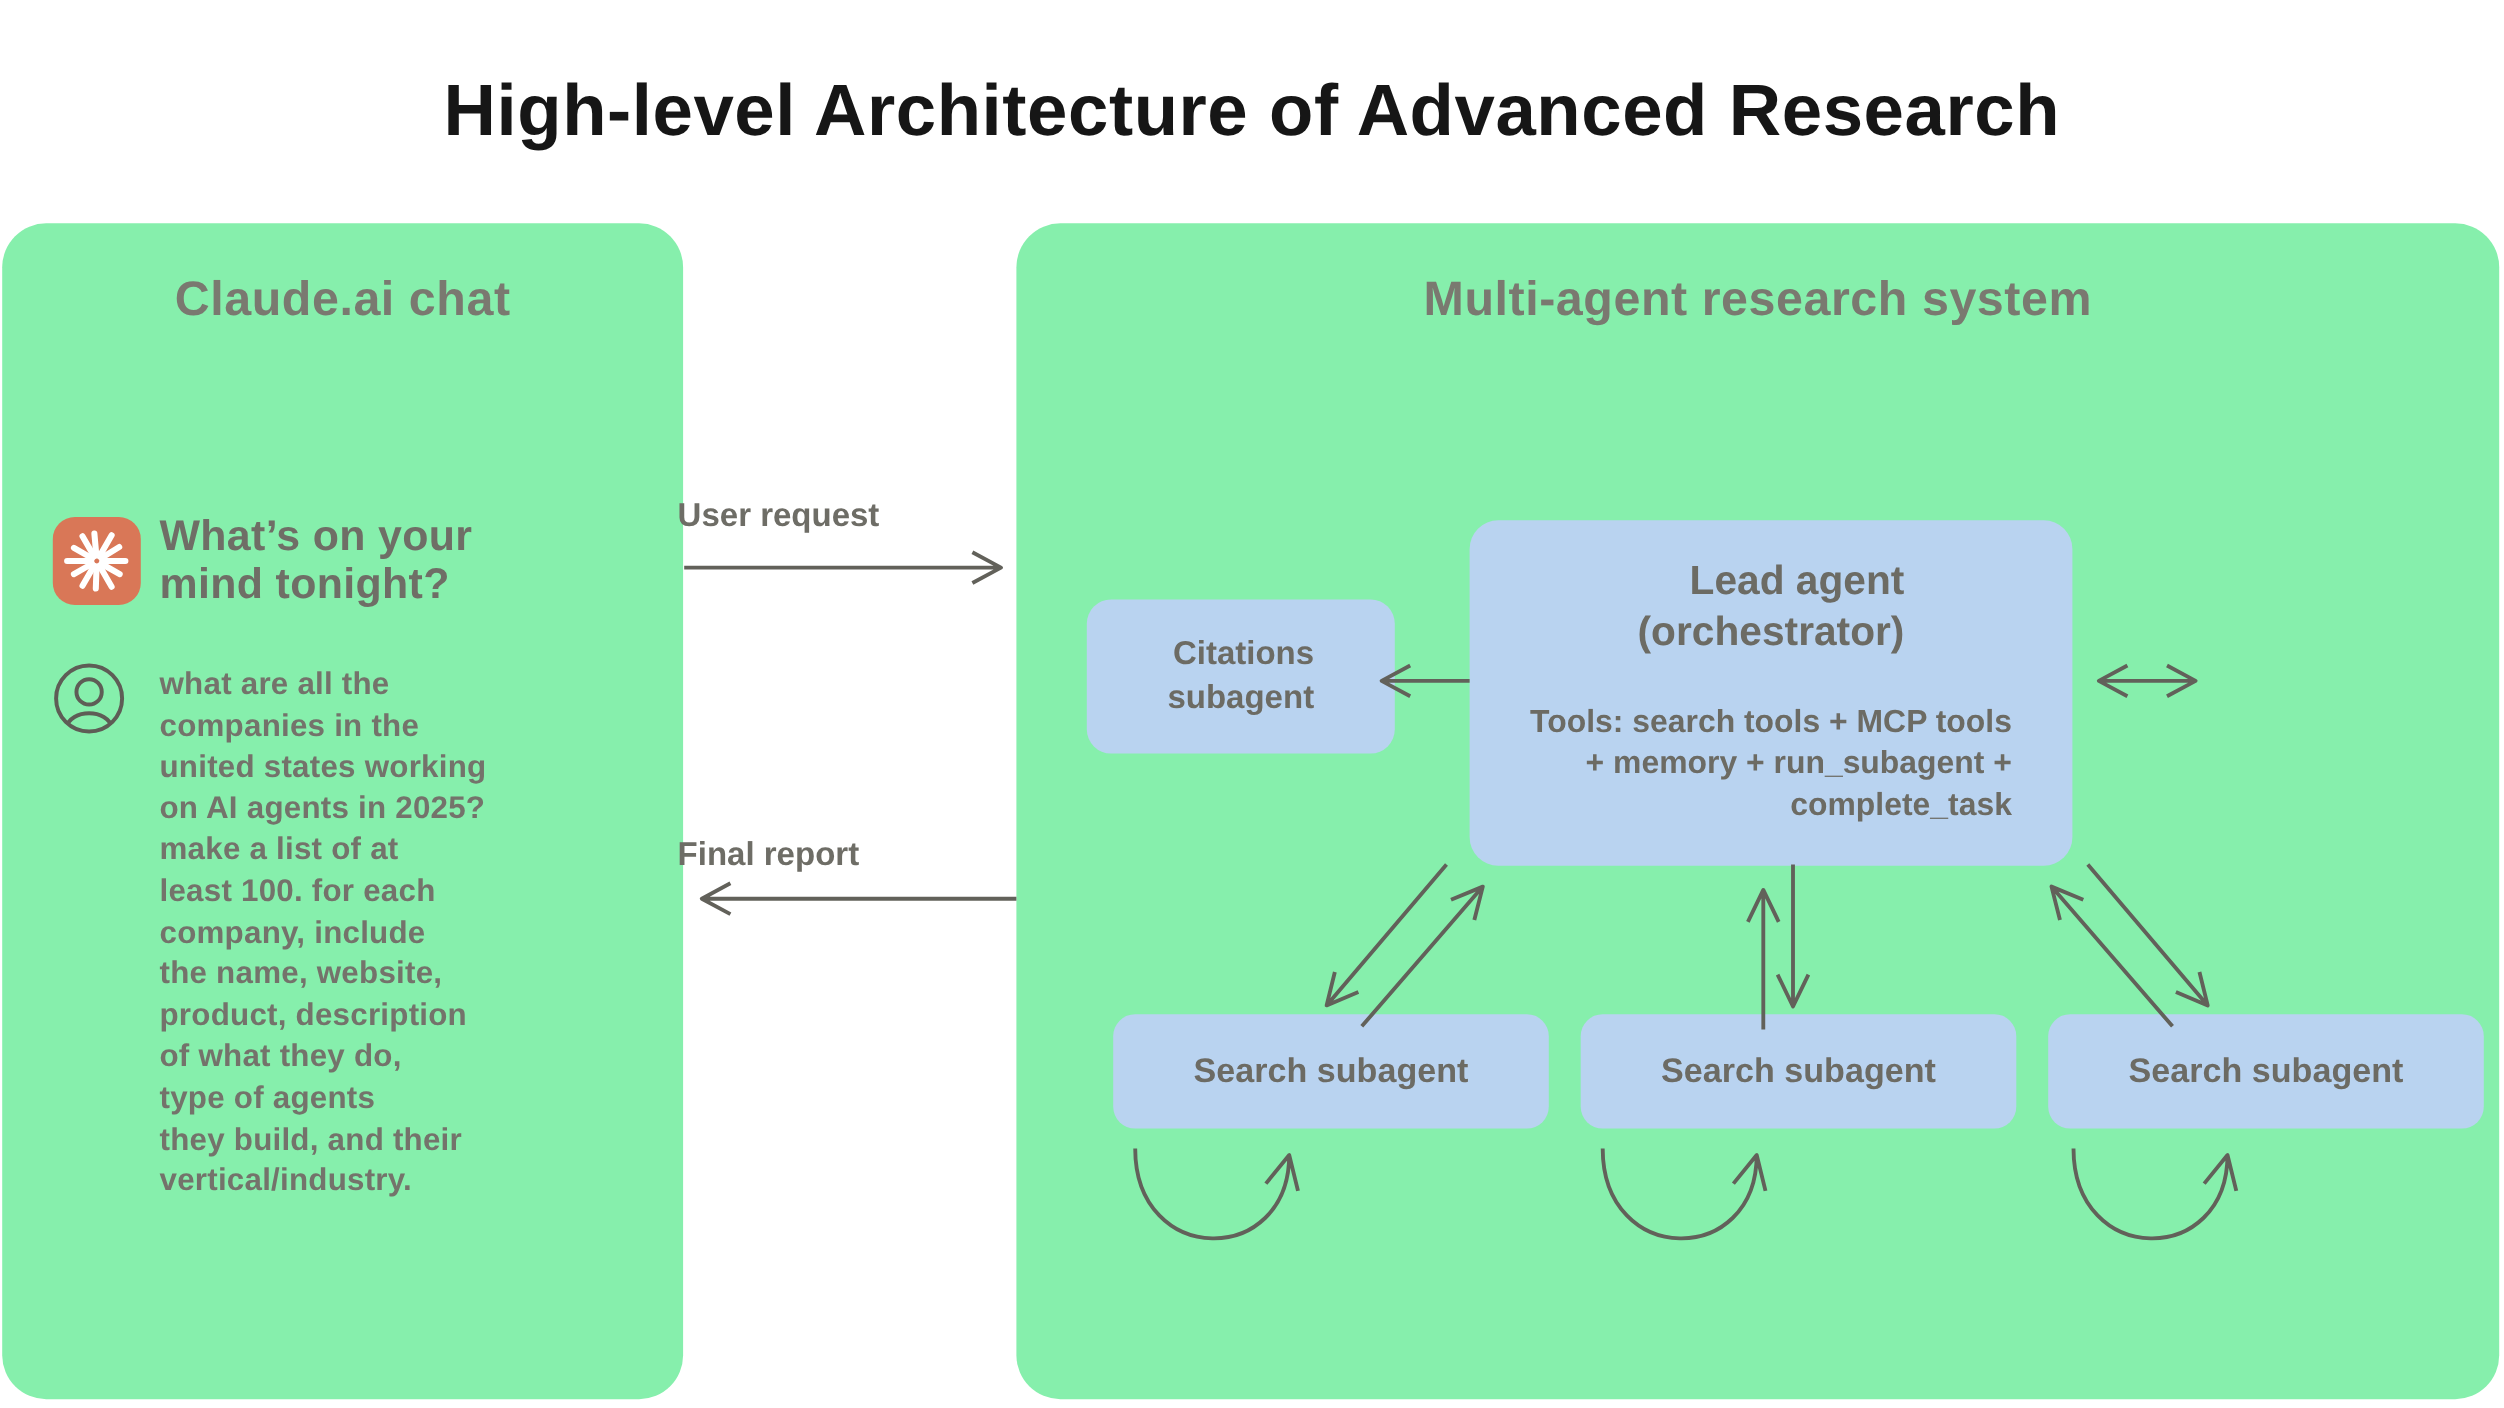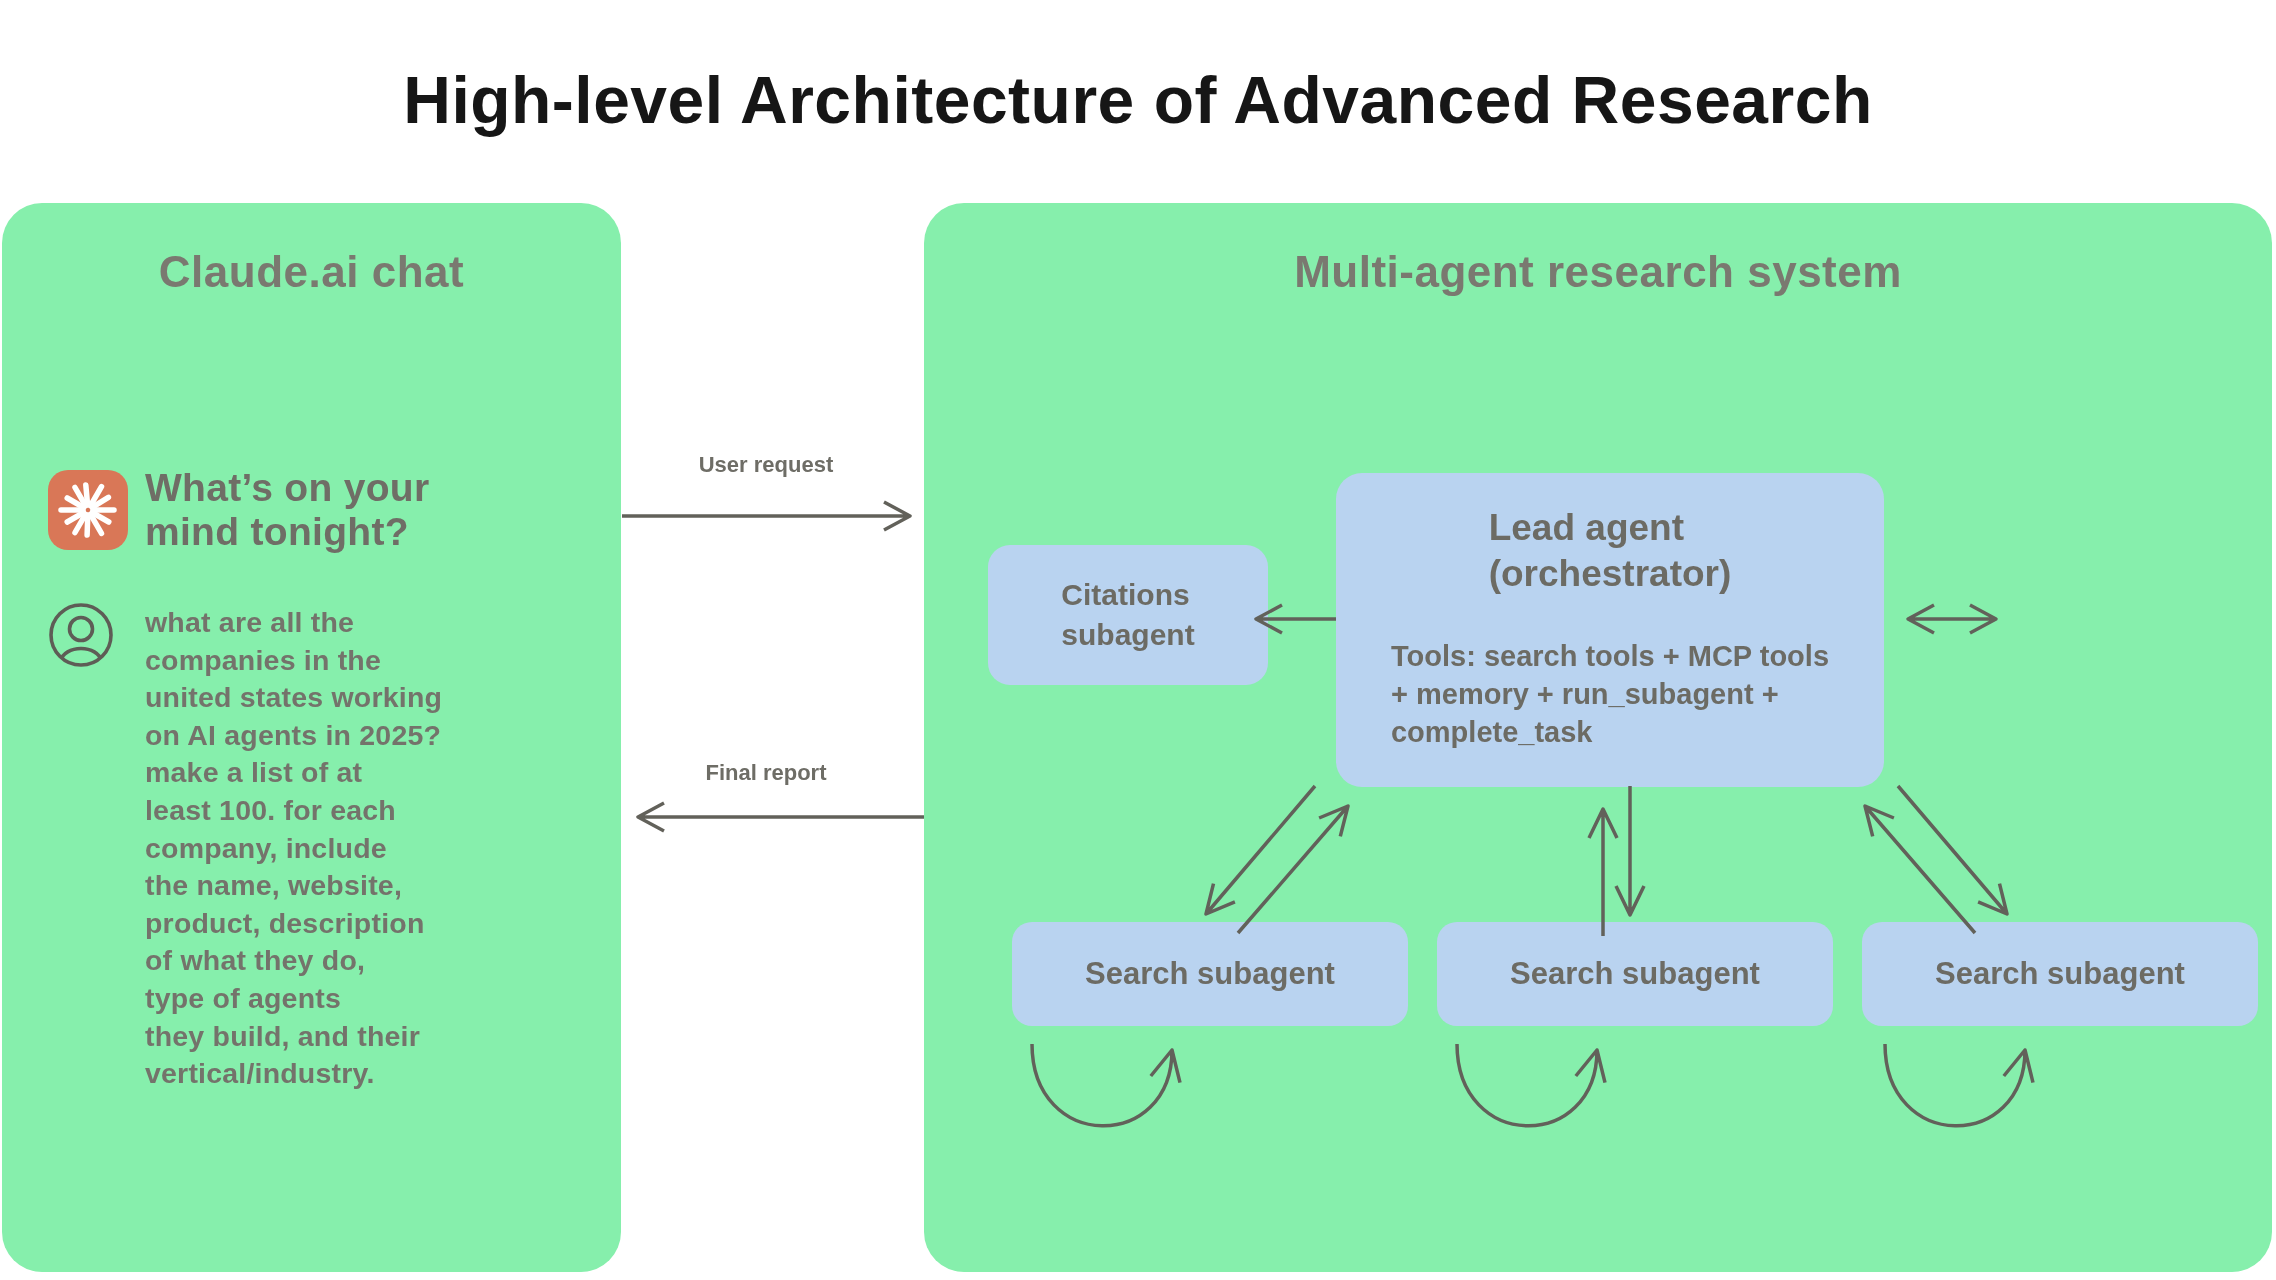--- a/index.html
+++ b/index.html
@@ -33,28 +33,28 @@
     font-size:39px; line-height:44px; font-weight:700; color:#6F6E66;
     white-space:pre-line; letter-spacing:0.3px;
   }
   .avatar-icon { position:absolute; left:46px; top:399px; width:66px; height:66px; }
   .query-text {
     position:absolute; left:143px; top:401px; width:430px;
     font-size:28.5px; line-height:37.6px; font-weight:700; color:#74736B;
     white-space:pre-line; letter-spacing:0.2px;
   }
   .flow-label {
-    position:absolute; width:300px; text-align:center;
-    font-size:22px; font-weight:700; color:#6E6D66;
+    position:absolute; width:300px; 
+    font-size:30px; font-weight:700; color:#6E6D66;
   }
   .label-user-request { left:616px; top:452px; }
   .label-final-report { left:616px; top:760px; }
   .bluebox {
     position:absolute; background:#B9D3F0; border-radius:22px;
-    display:flex; align-items:center; justify-content:center; text-align:left;
+    display:flex; align-items:center; justify-content:center; text-align:right;
     color:#6C6B64; font-weight:700; white-space:pre-line;
   }
   .box-citations { left:988px;  top:545px; width:280px; height:140px; font-size:30px; line-height:40px; }
   .box-memory    { left:2015px; top:545px; width:196px; height:138px; font-size:31px; }
   .box-lead {
     left:1336px; top:473px; width:548px; height:314px; border-radius:26px;
     flex-direction:column; justify-content:flex-start; padding-top:32px;
   }
   .lead-title { font-size:37px; line-height:46px; font-weight:700; white-space:pre-line; }
   .lead-tools { margin-top:40px; font-size:29px; line-height:38px; font-weight:700; white-space:pre-line; }

